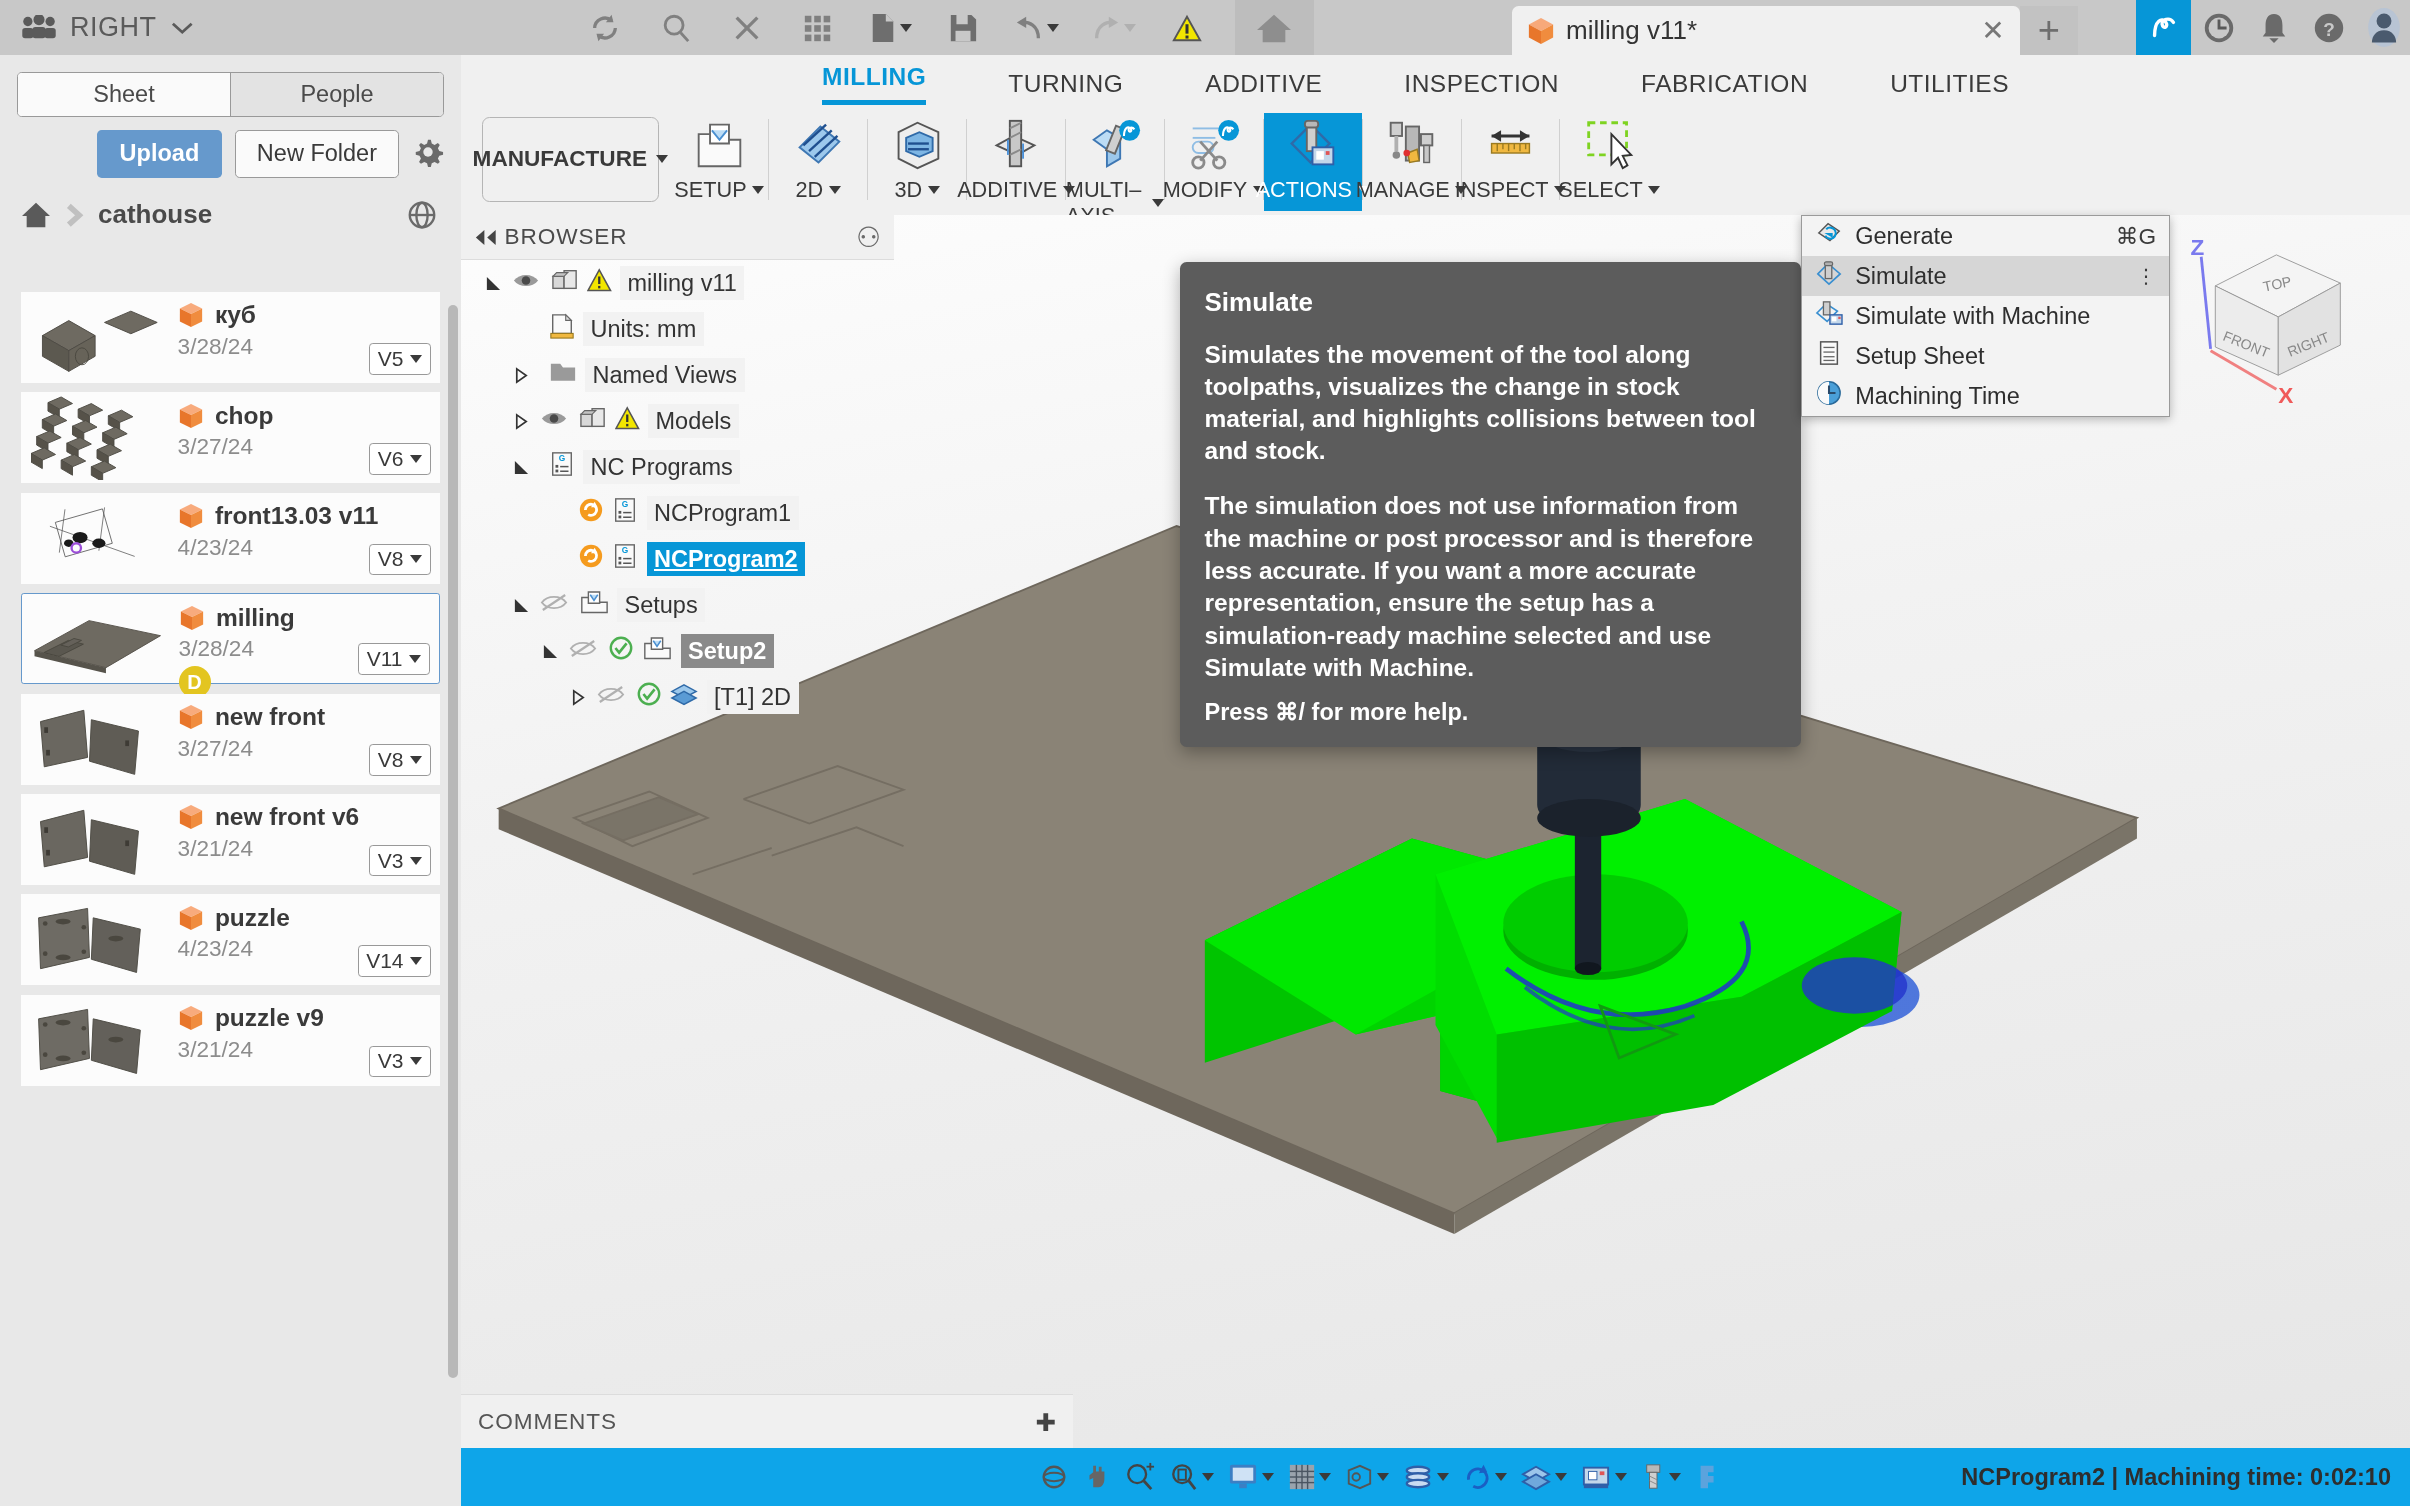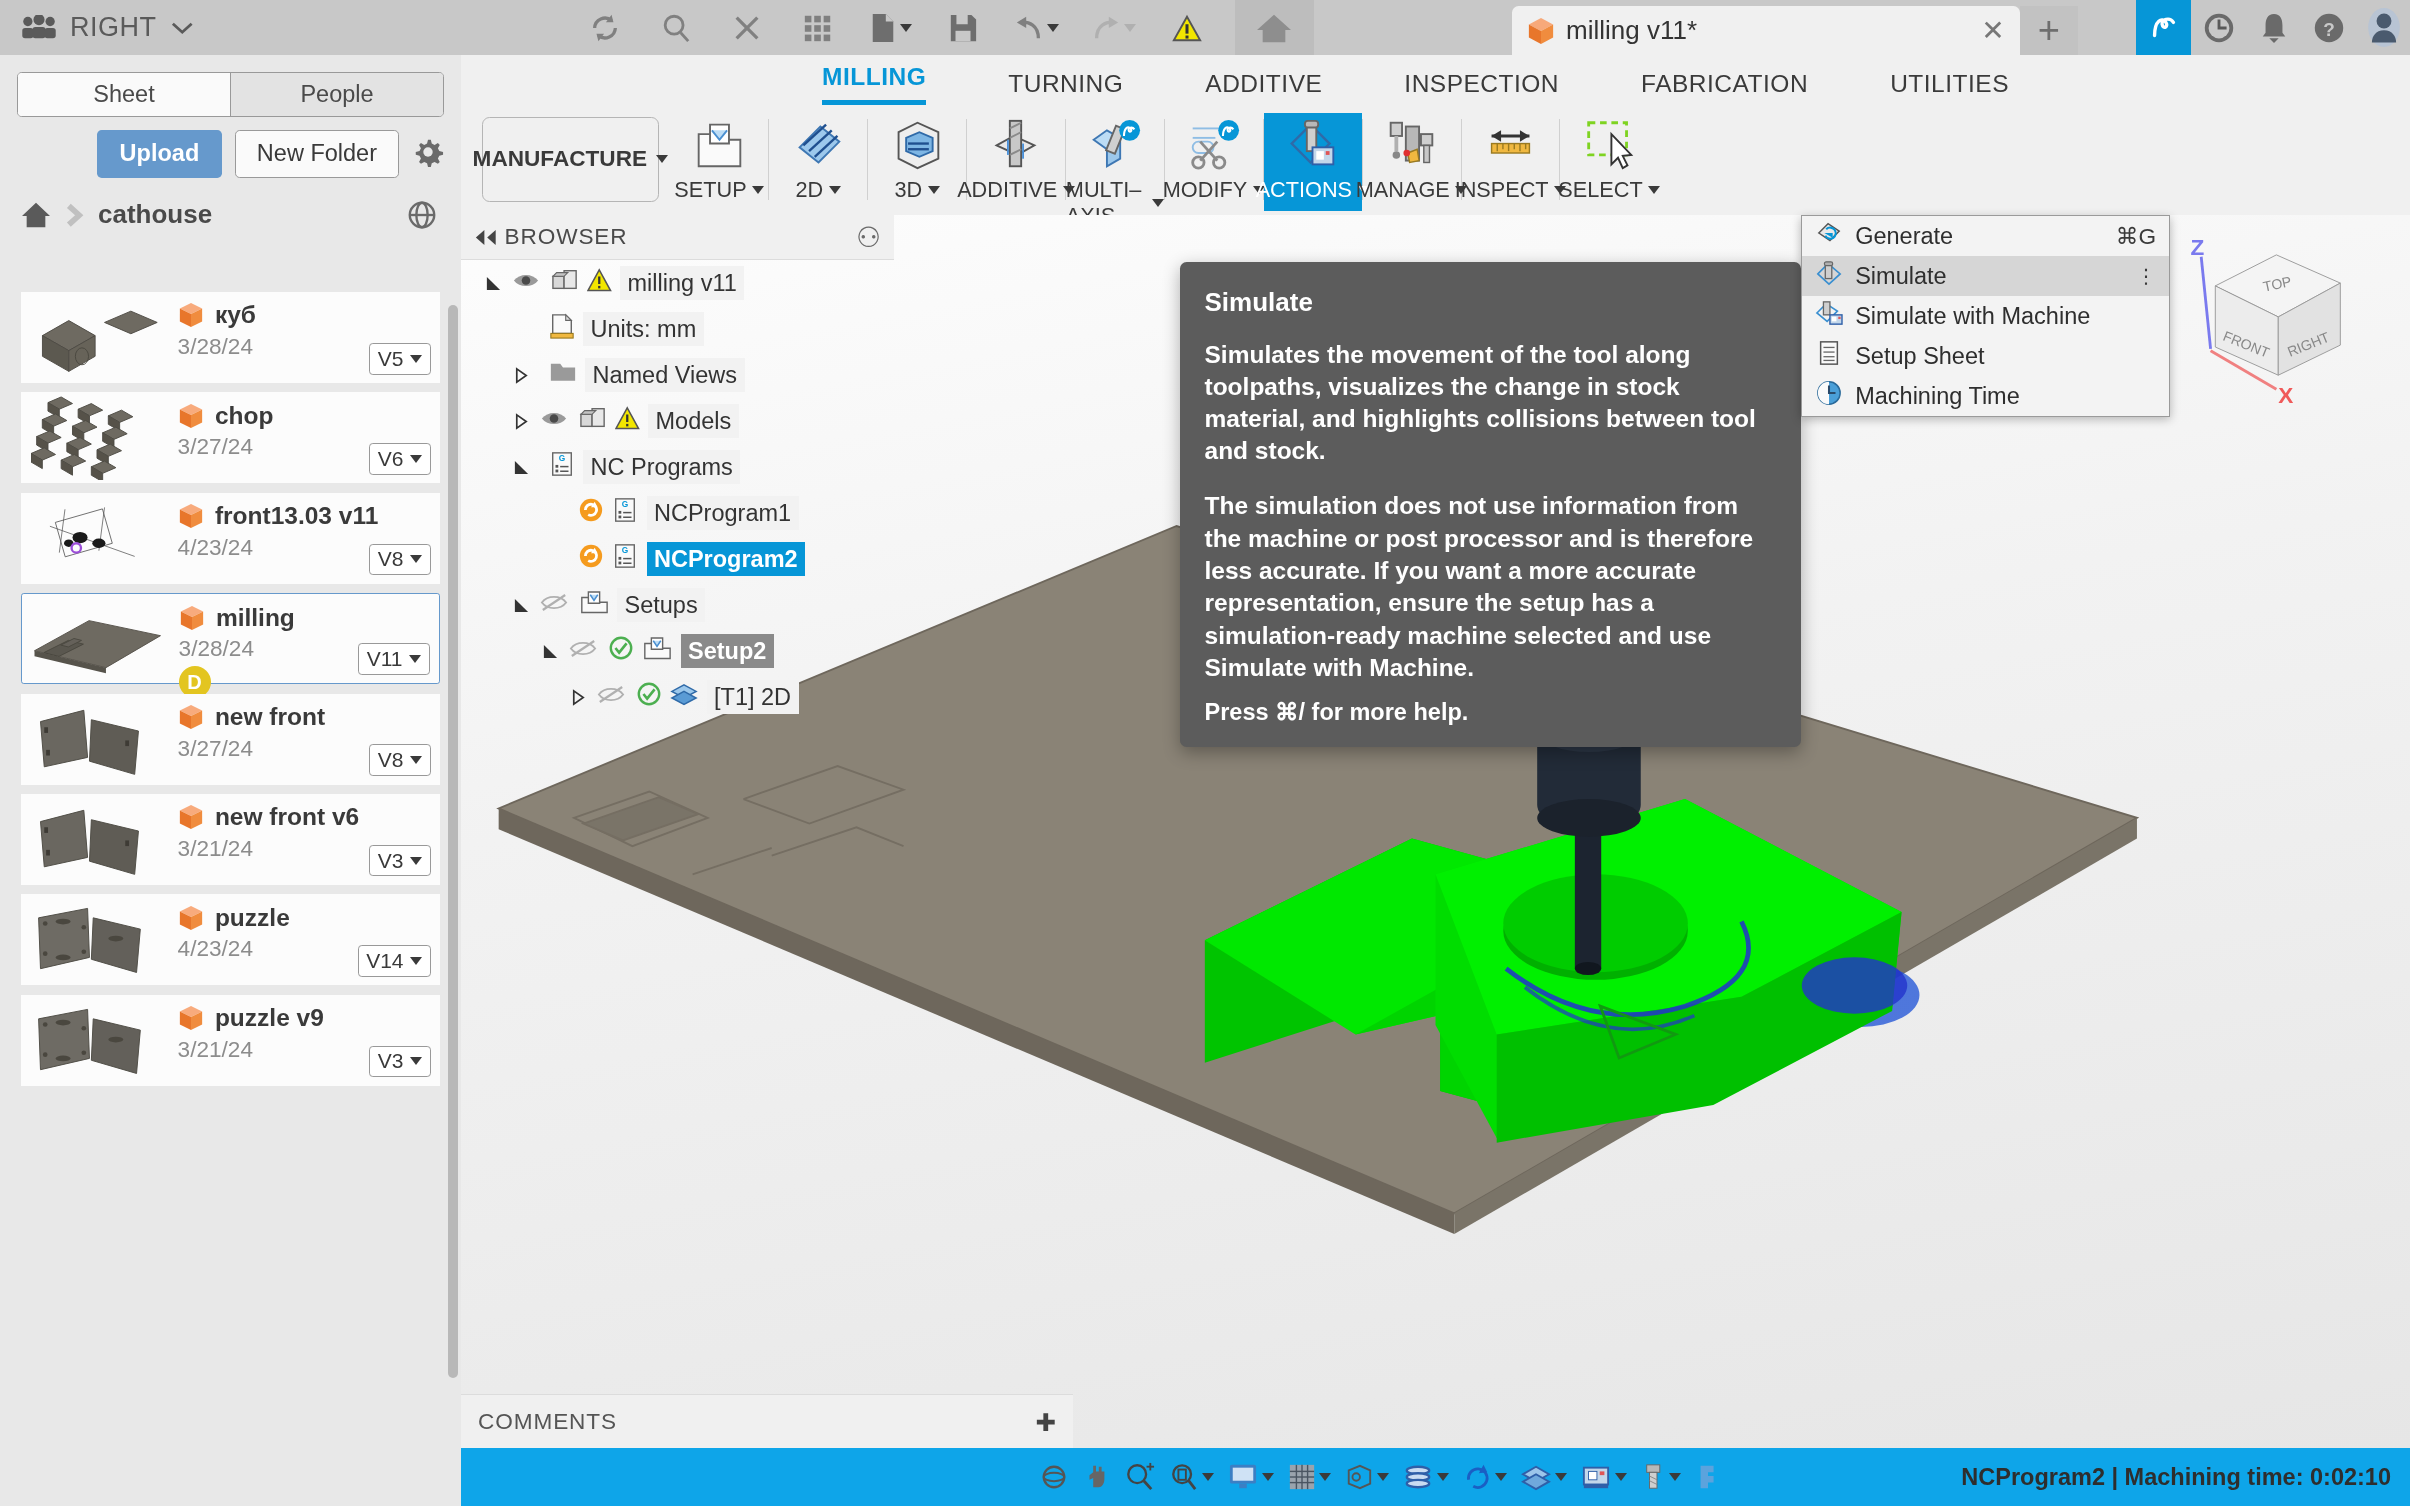--- a/index.html
+++ b/index.html
@@ -75,21 +75,21 @@
   
   #canvas { position:absolute; left:461px; top:215px; width:1949px; height:1234px;
     background:linear-gradient(170deg,#fdfdfd 0%,#f2f2f2 40%,#e6e6e6 100%); overflow:hidden; }
   #browser { position:absolute; left:0; top:0; width:433px; height:1234px; }
   #bhead { height:45px; background:#f0f0f0; display:flex; align-items:center; padding:0 13px; gap:6px;
      border-bottom:0.9px solid #dcdcdc;}
   #bhead .bt { font-size:22.6px; color:#4a4a4a; letter-spacing:0.9px; }
   #bhead .pin { margin-left:auto; font-size:28px; color:#6a6a6a; cursor:pointer; }
   .trow { height:46px; display:flex; align-items:center; gap:8.5px; font-size:23.5px; color:#333; white-space:nowrap; }
   .trow .lbl { background:#f2f2f2; padding:3.8px 7.5px; }
-  .trow .lbl.selblue { background:#0696d7; color:#fff; font-weight:bold; }
+  .trow .lbl.selblue { background:#0696d7; color:#fff; font-weight:bold;text-decoration:underline; }
   .trow .lbl.selgray { background:#8a8a8a; color:#fff; font-weight:bold; }
   .arw { width:21px; display:flex; align-items:center; justify-content:center; cursor:pointer; }
   #vcube { position:absolute; right:49px; top:19px; width:188px; height:179px; }
   #comments { position:absolute; left:0; bottom:0; width:612px; height:55px; background:#f0f0f0;
     display:flex; align-items:center; padding:0 17px; border-top:0.9px solid #dcdcdc; }
   #comments .ct { font-size:22.6px; color:#555; letter-spacing:0.9px; }
   #comments .plus { margin-left:auto; font-size:24.5px; color:#444; cursor:pointer; }
 
   
   #actmenu { position:absolute; left:1801px; top:215px; width:369px; background:#f3f3f3;

